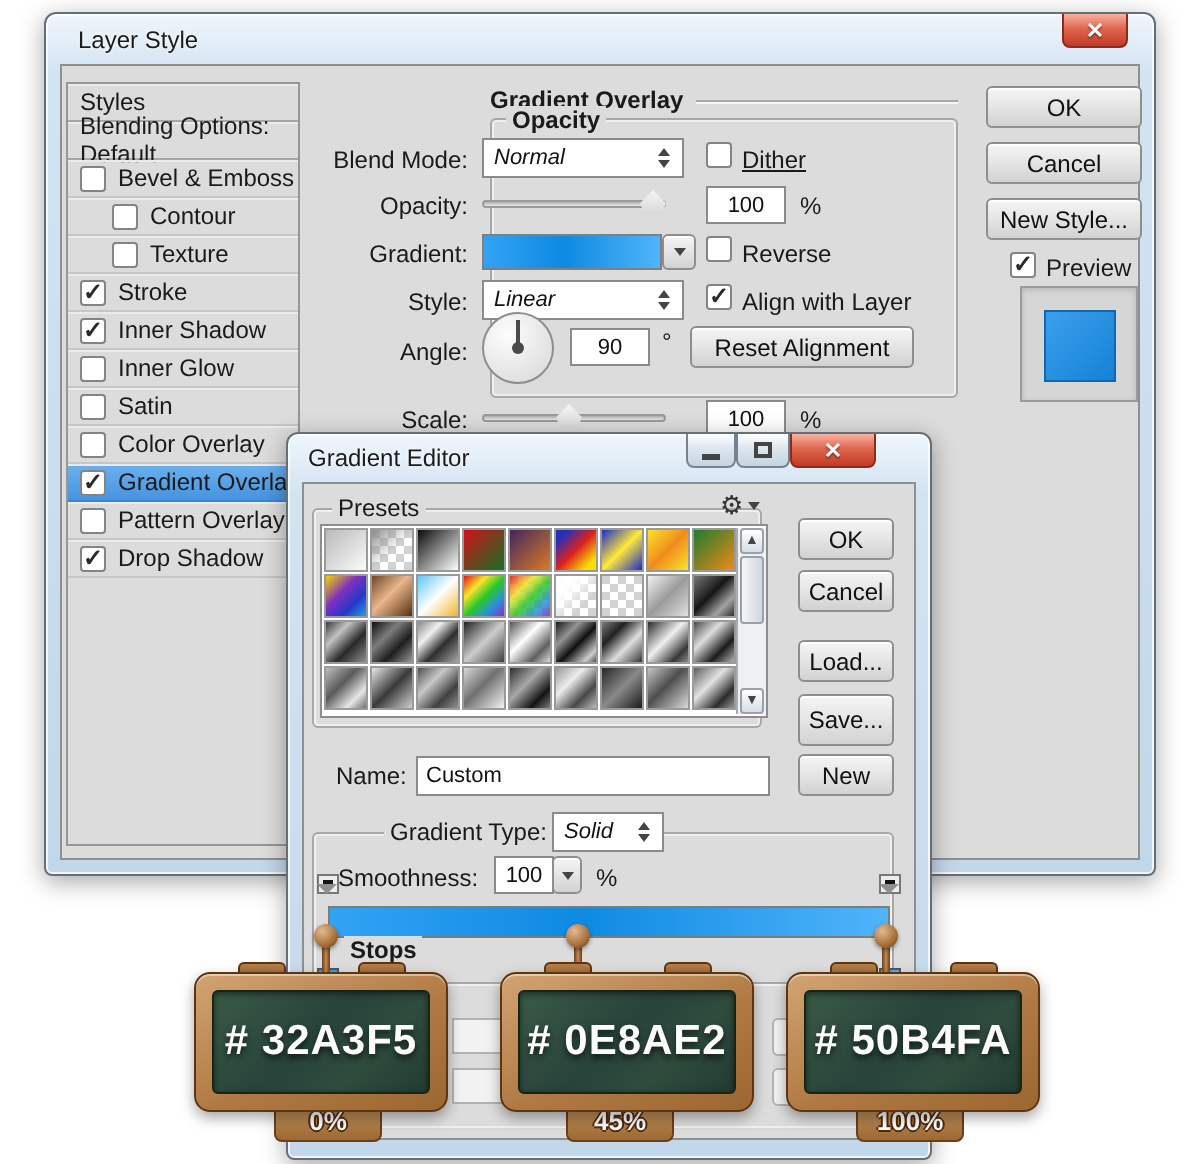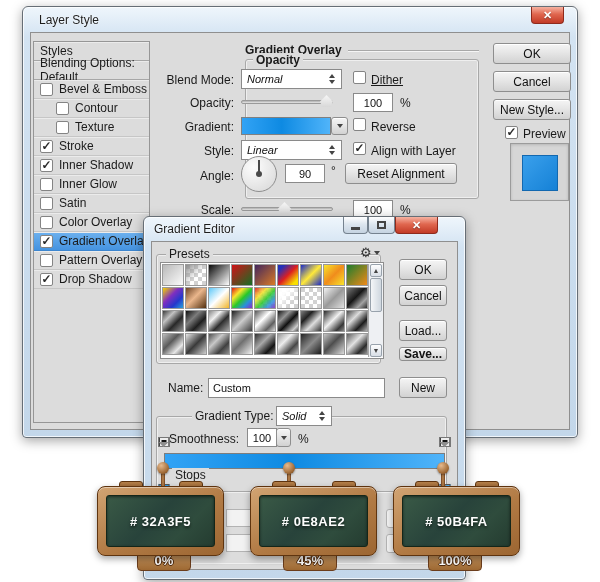--- a/index.html
+++ b/index.html
@@ -105,21 +105,21 @@
     position:absolute; inset:0; border-radius:8px; border:1px solid #5f340f;
     background:linear-gradient(155deg,#d2a473,#b17a44 55%,#9c6632);
     box-shadow:0 3px 7px rgba(0,0,0,.35), inset 0 1px 0 rgba(255,255,255,.45);
   }
   .board .green {
     position:absolute; inset:9px; border-radius:3px; border:1px solid #142619;
     background:linear-gradient(135deg,#3a5a46,#28433b 45%,#2f4c3d 70%,#243c30);
     box-shadow:inset 0 1px 3px rgba(0,0,0,.5);
     display:flex; align-items:center; justify-content:center;
   }
-  .board .hex { color:#fdfdfd; font-weight:bold; font-size:13px; letter-spacing:.5px; text-shadow:0 2px 3px rgba(0,0,0,.6); }
+  .board .hex { color:#fdfdfd; font-weight:bold; font-size:21px; letter-spacing:.5px; text-shadow:0 2px 3px rgba(0,0,0,.6); }
   
   #layer-style-win { z-index:1;padding-left:37px; }
   #gradient-editor-win { z-index:10;margin-top:16px; }
 </style>
 </head>
 <body>
 
 <div id="canvas">
 
   <div class="win" id="layer-style-win" style="left:22px; top:6px; width:556px; height:432px;">
@@ -298,21 +298,21 @@
       <div class="sbar" style="right:0;">
         <div class="arr" style="top:0;">▲</div>
         <div class="thumb"></div>
         <div class="arr" style="bottom:0;">▼</div>
       </div>
     </div>
 
     <div class="btn" style="left:255px; top:42px; width:48px; height:21px;">OK</div>
     <div class="btn" style="left:255px; top:68px; width:48px; height:21px;">Cancel</div>
     <div class="btn" style="left:255px; top:103px; width:48px; height:21px;">Load...</div>
-    <div class="btn" style="left:255px; top:130px; width:48px; height:14px;font-weight:bold;">Save...</div>
+    <div class="btn" style="left:255px; top:130px; width:48px; height:26px;">Save...</div>
 
     <div class="lbl" style="left:24px; top:164px;">Name:</div>
     <div class="field l" style="left:64px; top:161px; width:177px; height:20px;">Custom</div>
     <div class="btn" style="left:255px; top:160px; width:48px; height:21px;">New</div>
 
     <div class="groupbox" style="left:12px; top:199px; width:291px; height:149px;"></div>
     <div class="gb-label" style="left:48px; top:192px; font-weight:normal;">Gradient Type:</div>
     <div class="combo" style="left:132px; top:189px; width:56px; height:20px;">
       <span>Solid</span>
       <span class="updn"></span>
@@ -332,21 +332,21 @@
 
     <div id="ge-bar" style="position: absolute; left: 20px; top: 236px; width: 281px; height: 16px; border: 1px solid rgb(125, 125, 125); background: linear-gradient(to right, rgb(50, 163, 245) 0%, rgb(14, 138, 226) 45%, rgb(80, 180, 250) 100%);"></div>
 
     <div id="stop-layer" style="position:absolute; left:20px; top:253px; width:281px; height:15px;">
         <div class="cstop" style="left: 0%;"><span class="pt"></span><span class="cstop-sq" style="background: rgb(50, 163, 245);"></span></div>
         <div class="cstop" style="left: 45%;"><span class="pt"></span><span class="cstop-sq" style="background: rgb(14, 138, 226);"></span></div>
         <div class="cstop" style="left: 100%;"><span class="pt"></span><span class="cstop-sq" style="background: rgb(80, 180, 250);"></span></div>
       </div>
 
     <div class="groupbox" style="left:12px; top:274px; width:291px; height:74px; border-bottom:none; border-radius:3px 3px 0 0;"></div>
-    <div class="gb-label" style="left:28px; top:251px; font-weight:normal;">Stops</div>
+    <div class="gb-label" style="left:28px; top:251px; font-weight:bold;">Stops</div>
 
     <div class="lbl dis" style="left:30px; top:295px;">Opacity:</div>
     <div class="field dis" style="left:82px; top:292px; width:30px; height:18px;"></div>
     <div class="lbl dis" style="left:118px; top:295px;">%</div>
     <div class="lbl dis" style="left:134px; top:295px;">Location:</div>
     <div class="field dis" style="left:182px; top:292px; width:32px; height:18px;"></div>
     <div class="lbl dis" style="left:220px; top:295px;">%</div>
     <div class="btn dis" style="left:242px; top:292px; width:61px; height:19px;">Delete</div>
 
     <div class="lbl dis" style="left:41px; top:320px;">Color:</div>

